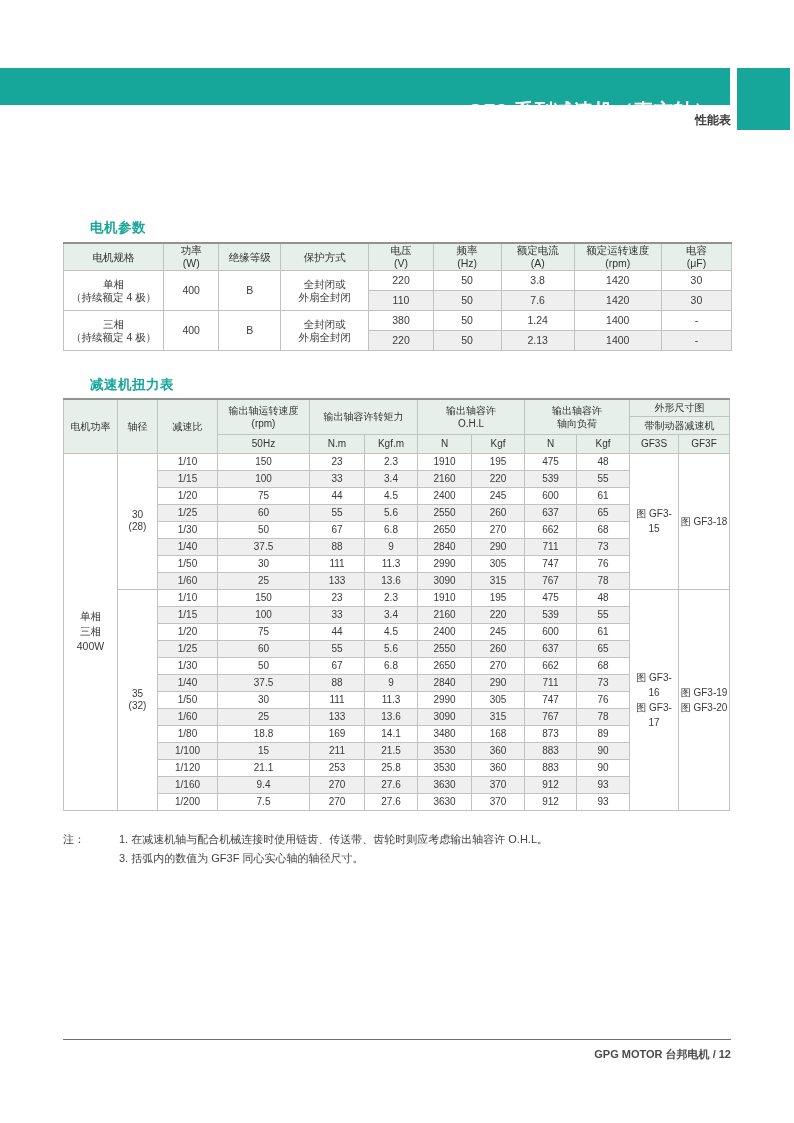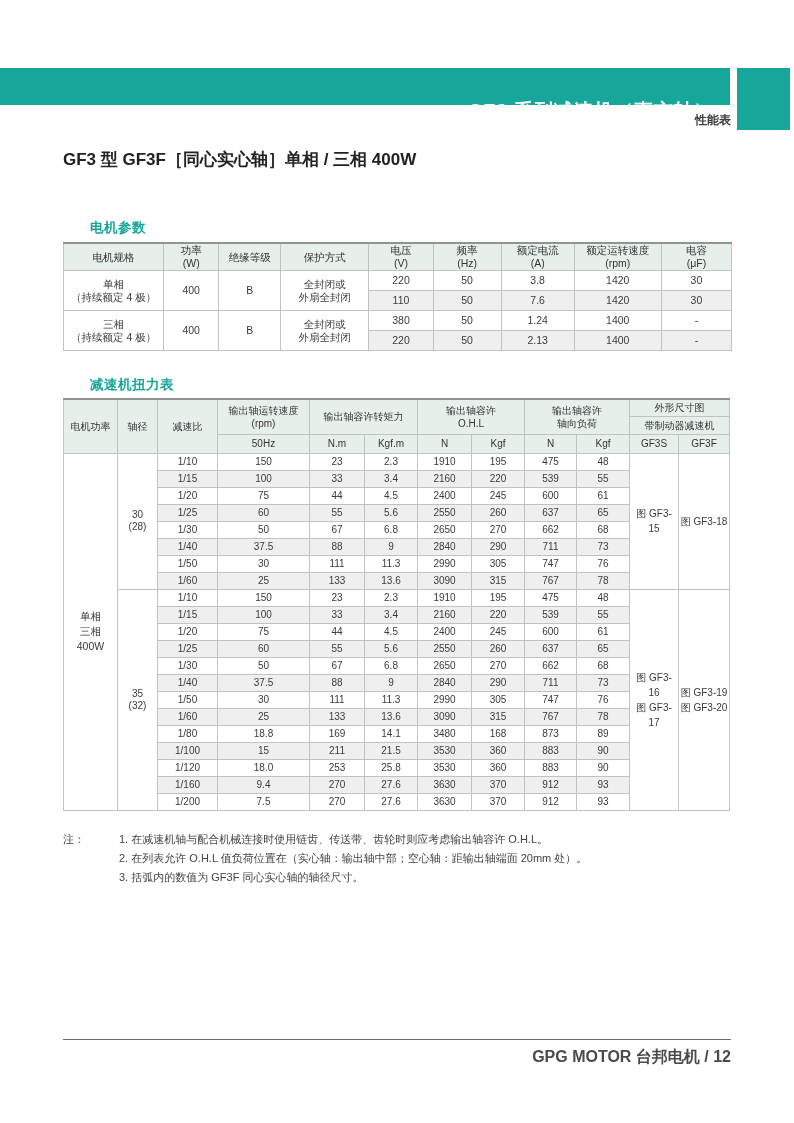--- a/index.html
+++ b/index.html
@@ -52,35 +52,34 @@
   .torque-table td{line-height:12px;}
   td.alt{background:var(--alt-bg);}
   td.mp-cell{line-height:15px;font-size:10.5px;}
   td.fig-cell{font-size:10px;line-height:15px;}
   
   .notes{position:absolute;left:63px;top:830px;width:668px;font-size:11px;color:#444;display:flex;}
   .notes .prefix{white-space:nowrap;line-height:19px;}
   .note-items div{line-height:19px;margin-left:34px;}
   
   .footer-line{position:absolute;left:63px;top:1039px;width:668px;height:1px;background:#6f6f6f;}
-  .footer-text{position:absolute;right:63px;top:1047px;font-size:16px;font-weight:bold;color:#4a4a4a;}
+  .footer-text{position:absolute;right:63px;top:1047px;font-size:11px;font-weight:bold;color:#4a4a4a;}
 </style>
 </head>
 <body>
 
 <div class="page">
 
   <div class="header-bar">
     <span class="header-title">GF3 系列减速机（直交轴）</span>
   </div>
   <div class="header-square"></div>
   <div class="perf-label">性能表</div>
 
   <div class="titles">
-    <div>GF3 型 GF3F［同心实心轴］单相 / 三相 400W</div>
   </div>
 
   <div class="section-label label-motor">电机参数</div>
   <table class="data-table motor-table">
       <colgroup>
         <col style="width: 100px;">
         <col style="width: 55px;">
         <col style="width: 62px;">
         <col style="width: 88px;">
         <col style="width: 64px;">
@@ -367,21 +366,21 @@
           <td class="alt">15</td>
           <td class="alt">211</td>
           <td class="alt">21.5</td>
           <td class="alt">3530</td>
           <td class="alt">360</td>
           <td class="alt">883</td>
           <td class="alt">90</td>
         </tr>
         <tr>
           <td>1/120</td>
-          <td>18.0</td>
+          <td>21.1</td>
           <td>253</td>
           <td>25.8</td>
           <td>3530</td>
           <td>360</td>
           <td>883</td>
           <td>90</td>
         </tr>
         <tr>
           <td class="alt">1/160</td>
           <td class="alt">9.4</td>
@@ -402,21 +401,20 @@
           <td>912</td>
           <td>93</td>
         </tr>
       </tbody>
     </table>
 
   <div class="notes">
     <span class="prefix">注：</span>
     <div class="note-items">
         <div>1. 在减速机轴与配合机械连接时使用链齿、传送带、齿轮时则应考虑输出轴容许 O.H.L。</div>
-        <div>2. 在列表允许 O.H.L 值负荷位置在（实心轴：输出轴中部；空心轴：距输出轴端面 20mm 处）。</div>
         <div>3. 括弧内的数值为 GF3F 同心实心轴的轴径尺寸。</div>
       </div>
   </div>
 
   <div class="footer-line"></div>
   <div class="footer-text">GPG MOTOR 台邦电机 / 12</div>
 
 </div>
 
 </body></html>

